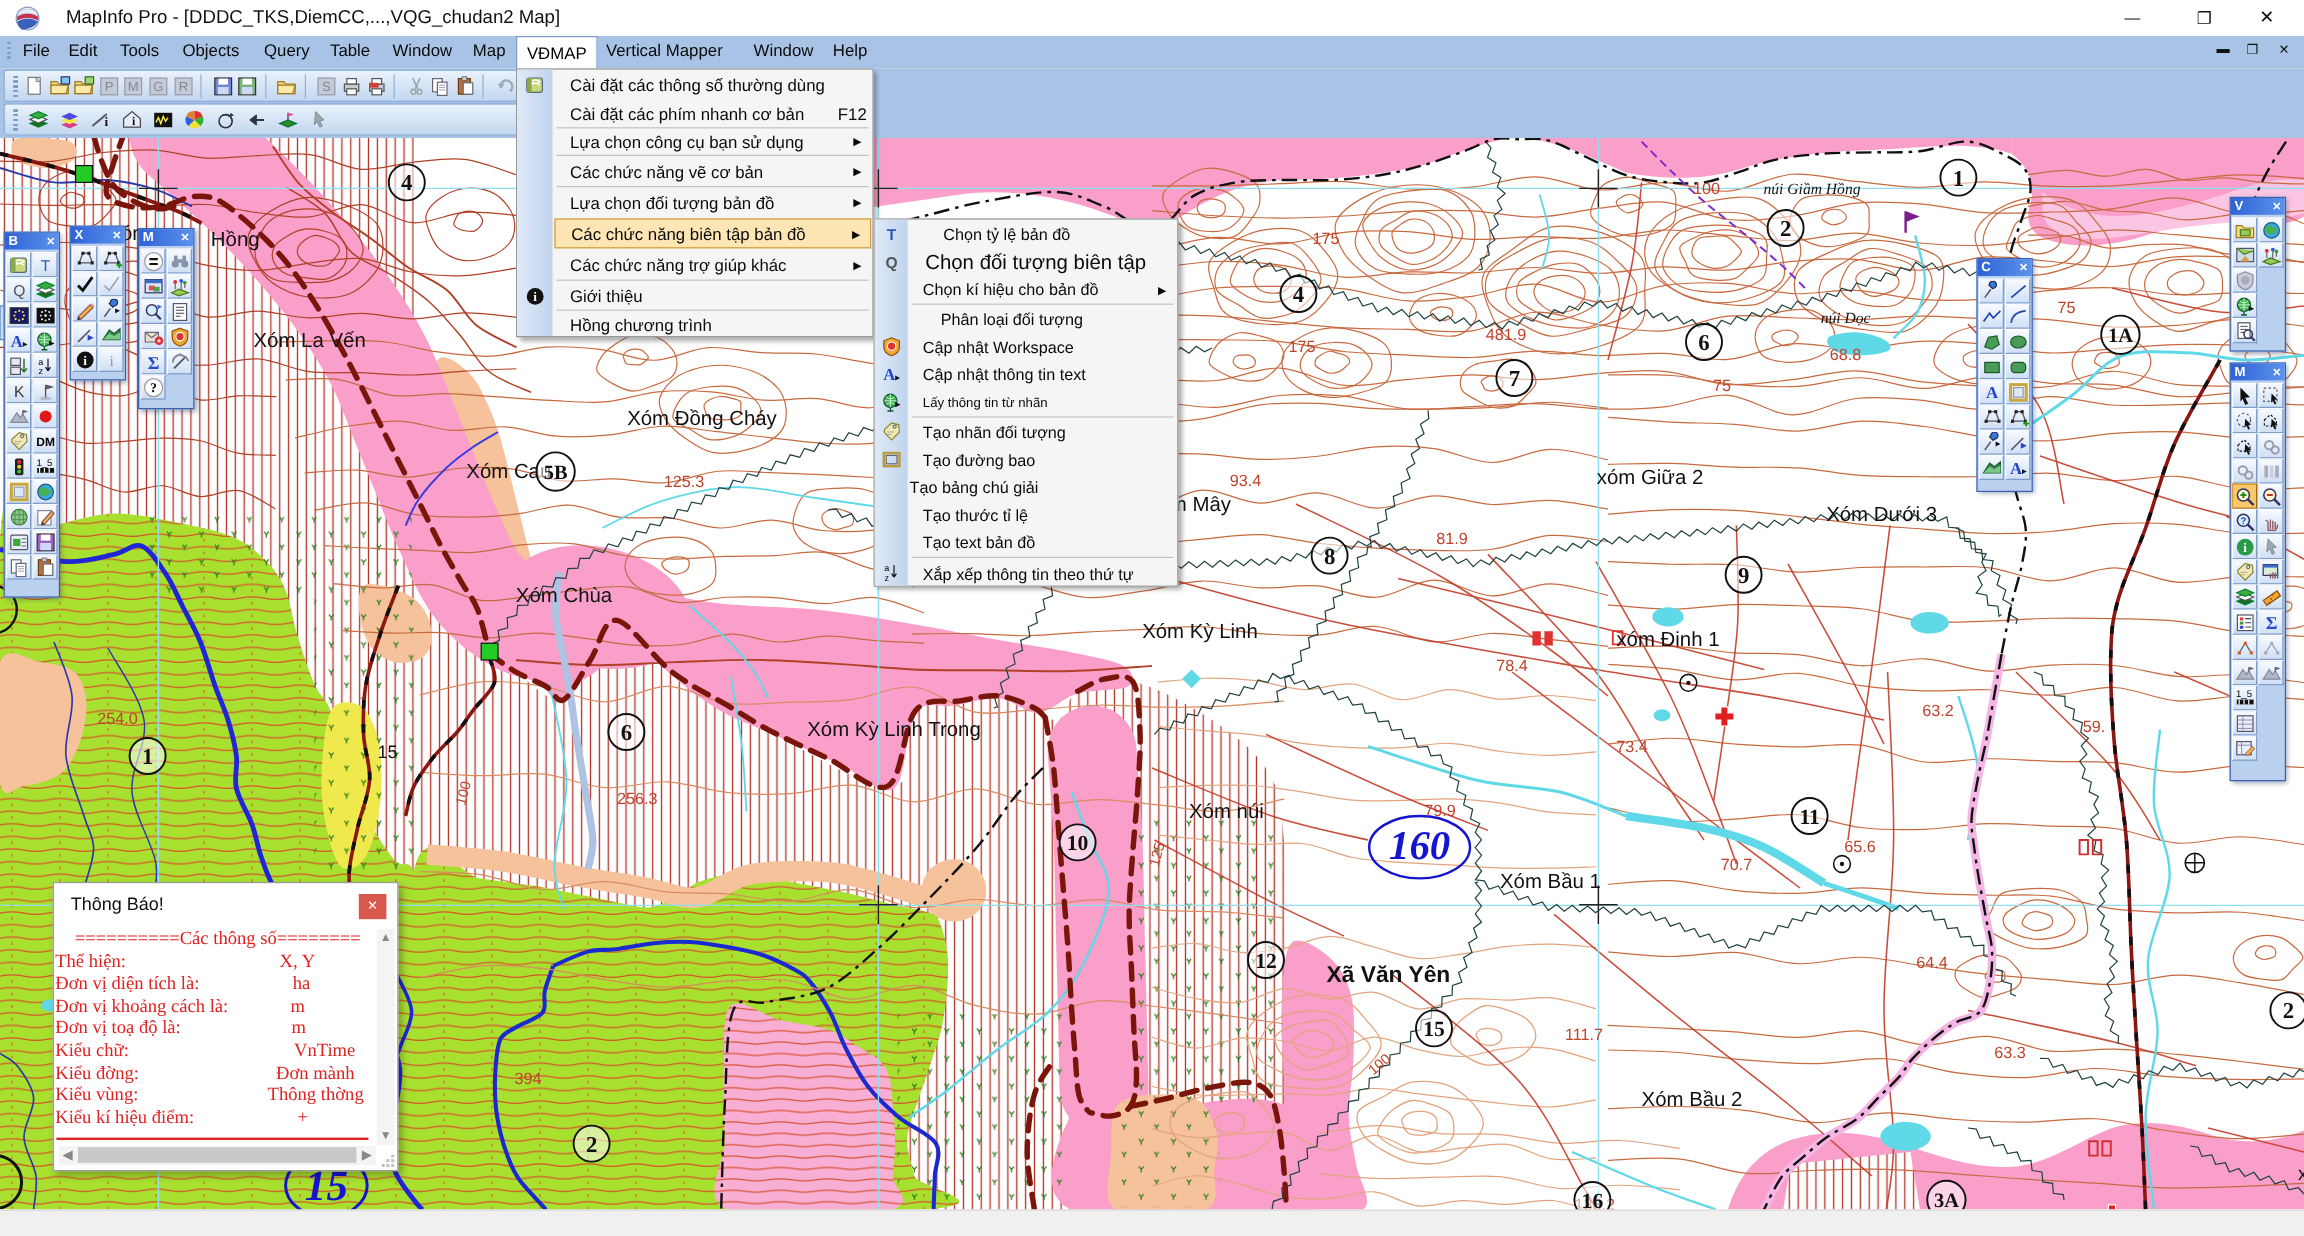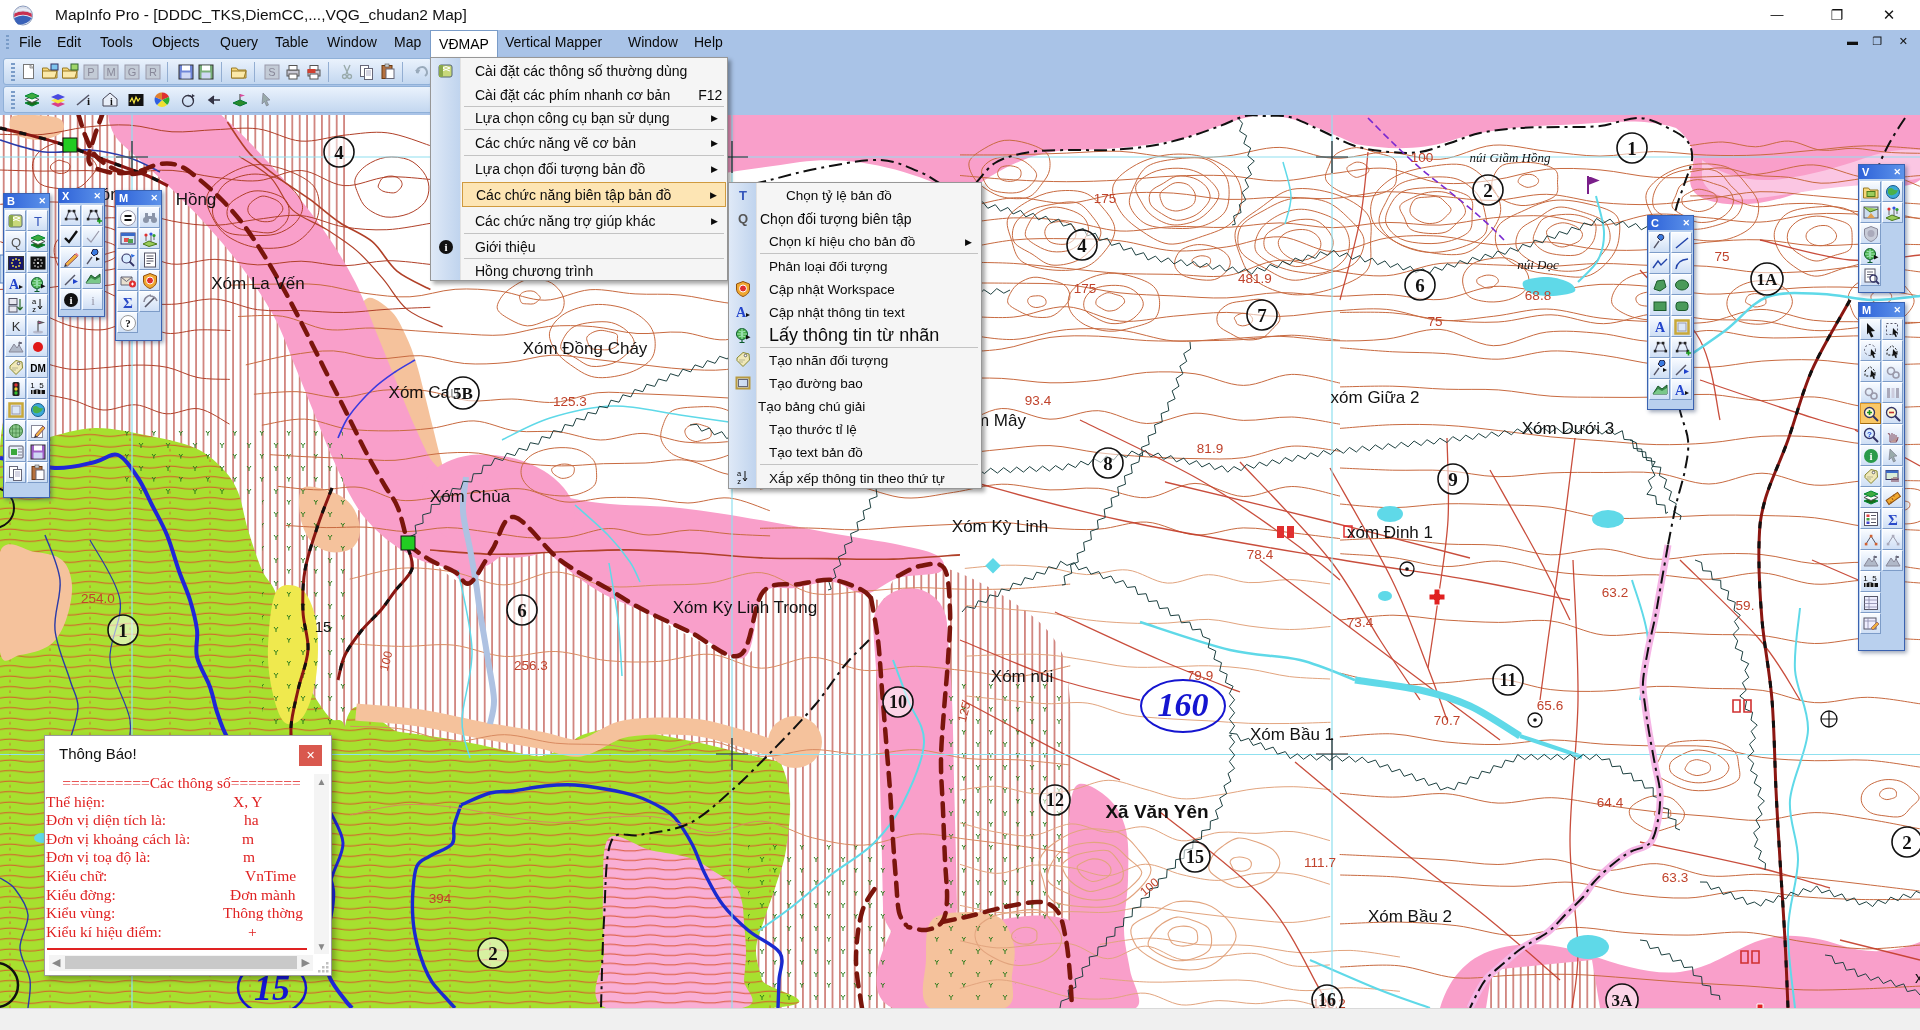--- a/index.html
+++ b/index.html
@@ -1551,26 +1551,26 @@
 <div class="gic" style="top:178px">
       <svg width="18" height="18" viewBox="0 0 18 18">
         <circle cx="9" cy="9" r="7" fill="#111"></circle>
         <text x="9" y="13" font-size="11" font-weight="bold" fill="#fff" text-anchor="middle" font-family="Liberation Serif">i</text>
       </svg>
     </div>
 </div>
 <div class="menu" style="left:728px;top:182px;width:254px;height:307px">
 <div class="gut" style="width:28px"></div>
 <div class="it" style="top:1px;height:23px;left:29px;font-size:13.5px;padding-left:28px">Chọn tỷ lệ bản đồ</div>
-<div class="it" style="top:24px;height:23px;left:18px;font-size:14px;">Chọn đối tượng biên tập</div>
+<div class="it" style="top:24px;height:23px;left:29px;font-size:17px;">Chọn đối tượng biên tập</div>
 <div class="it" style="top:47px;height:23px;left:29px;font-size:13.5px;padding-left:11px">Chọn kí hiệu cho bản đồ<span class="arr">▶</span></div>
-<div class="it" style="top:72px;height:23px;left:29px;font-size:13.5px;padding-left:11px">Phân loại đối tượng</div>
+<div class="it" style="top:72px;height:23px;left:29px;font-size:13.5px;padding-left:26px">Phân loại đối tượng</div>
 <div class="it" style="top:95px;height:23px;left:29px;font-size:13.5px;padding-left:11px">Cập nhật Workspace</div>
 <div class="it" style="top:118px;height:23px;left:29px;font-size:13.5px;padding-left:11px">Cập nhật thông tin text</div>
-<div class="it" style="top:141px;height:23px;left:29px;font-size:18px;padding-left:11px">Lấy thông tin từ nhãn</div>
+<div class="it" style="top:141px;height:23px;left:29px;font-size:11px;padding-left:11px">Lấy thông tin từ nhãn</div>
 <div class="it" style="top:166px;height:23px;left:29px;font-size:13.5px;padding-left:11px">Tạo nhãn đối tượng</div>
 <div class="it" style="top:189px;height:23px;left:29px;font-size:13.5px;padding-left:11px">Tạo đường bao</div>
 <div class="it" style="top:212px;height:23px;left:29px;font-size:13.5px;padding-left:0">Tạo bảng chú giải</div>
 <div class="it" style="top:235px;height:23px;left:29px;font-size:13.5px;padding-left:11px">Tạo thước tỉ lệ</div>
 <div class="it" style="top:258px;height:23px;left:29px;font-size:13.5px;padding-left:11px">Tạo text bản đồ</div>
 <div class="it" style="top:283px;height:24px;left:29px;font-size:13.5px;padding-left:11px">Xắp xếp thông tin theo thứ tự</div>
 <div class="sepp" style="top:70px;left:31px"></div>
 <div class="sepp" style="top:164px;left:31px"></div>
 <div class="sepp" style="top:281px;left:31px"></div>
 <div class="gic" style="top:1px;left:3px">

